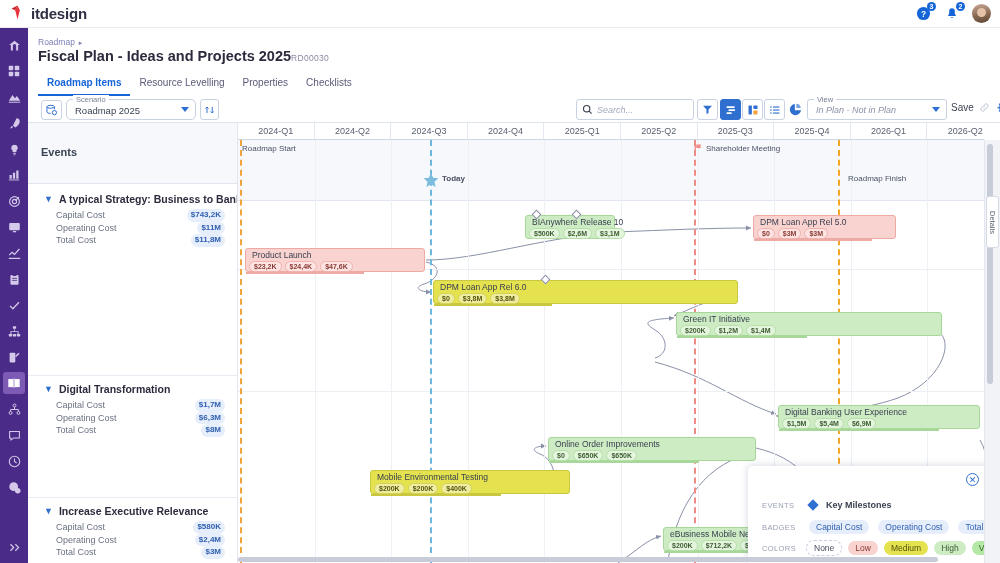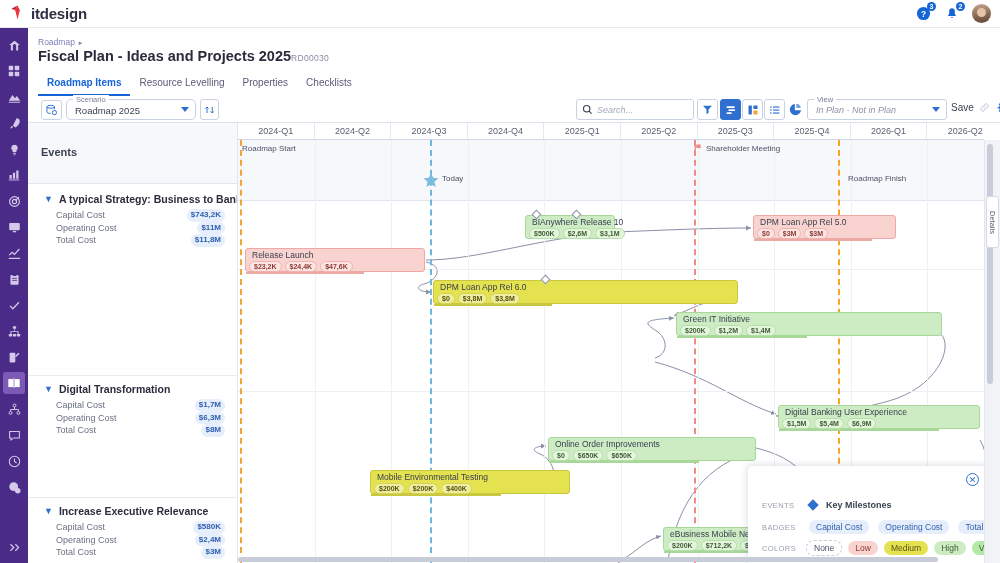--- a/index.html
+++ b/index.html
@@ -549,21 +549,21 @@
     <div class="colline" style="left: 383px;"></div>
     <div class="colline" style="left: 459.6px;"></div>
     <div class="colline" style="left: 536.2px;"></div>
     <div class="colline" style="left: 612.8px;"></div>
     <div class="colline" style="left: 689.4px;"></div>
     <div class="rowline" style="top: 129px;"></div>
     <div class="rowline" style="top: 251px;"></div>
     <div class="vline" style="left: 2px; border-color: rgb(240, 165, 60);"></div>
     <div class="vmark-label" style="left: 4px; top: 4px;">Roadmap Start</div>
     <div class="vline" style="left: 192px; border-color: rgb(109, 183, 222);"></div>
-    <div class="vmark-label" style="left: 204px; top: 34px;">Today</div>
+    <div class="vmark-label" style="left: 204px; top: 34px; font-weight: bold;">Today</div>
     <svg viewBox="0 0 24 24" width="18" height="18" style="position: absolute; left: 184px; top: 31px;">
       <path d="M12 2.5 14.9 8.9 21.8 9.7 16.7 14.4 18.1 21.2 12 17.8 5.9 21.2 7.3 14.4 2.2 9.7 9.1 8.9z" fill="#7cbcdd"></path>
     </svg>
     <div class="vline" style="left: 456px; border-color: rgb(240, 138, 133);"></div>
     <div class="vmark-label" style="left: 468px; top: 4px;">Shareholder Meeting</div>
     <svg viewBox="0 0 24 24" width="13" height="13" style="position: absolute; left: 455px; top: 3px;">
       <rect x="3" y="2" width="2.4" height="16" fill="#ef8a85"></rect>
       <path d="M6 2.6h9.5l-2.4 3.4 2.4 3.4H6z" fill="#ef8a85"></path>
     </svg>
     <div class="vline" style="left: 600px; border-color: rgb(245, 166, 35);"></div>
@@ -581,21 +581,21 @@
     <div class="bar red" style="left: 515px; top: 75px; width: 143px;">
       <span class="bname">DPM Loan App Rel 5.0</span>
       <div class="badges">
         <span class="badge">$0</span>
         <span class="badge">$3M</span>
         <span class="badge">$3M</span>
       </div>
       <div class="tail" style="width: 118px;"></div>
     </div>
     <div class="bar red" style="left: 7px; top: 108px; width: 180px;">
-      <span class="bname">Release Launch</span>
+      <span class="bname">Product Launch</span>
       <div class="badges">
         <span class="badge">$23,2K</span>
         <span class="badge">$24,4K</span>
         <span class="badge">$47,6K</span>
       </div>
       <div class="tail" style="width: 118px;"></div>
     </div>
     <div class="bar yellow" style="left: 195px; top: 140px; width: 305px;">
       <span class="bname">DPM Loan App Rel 6.0</span>
       <div class="badges">

